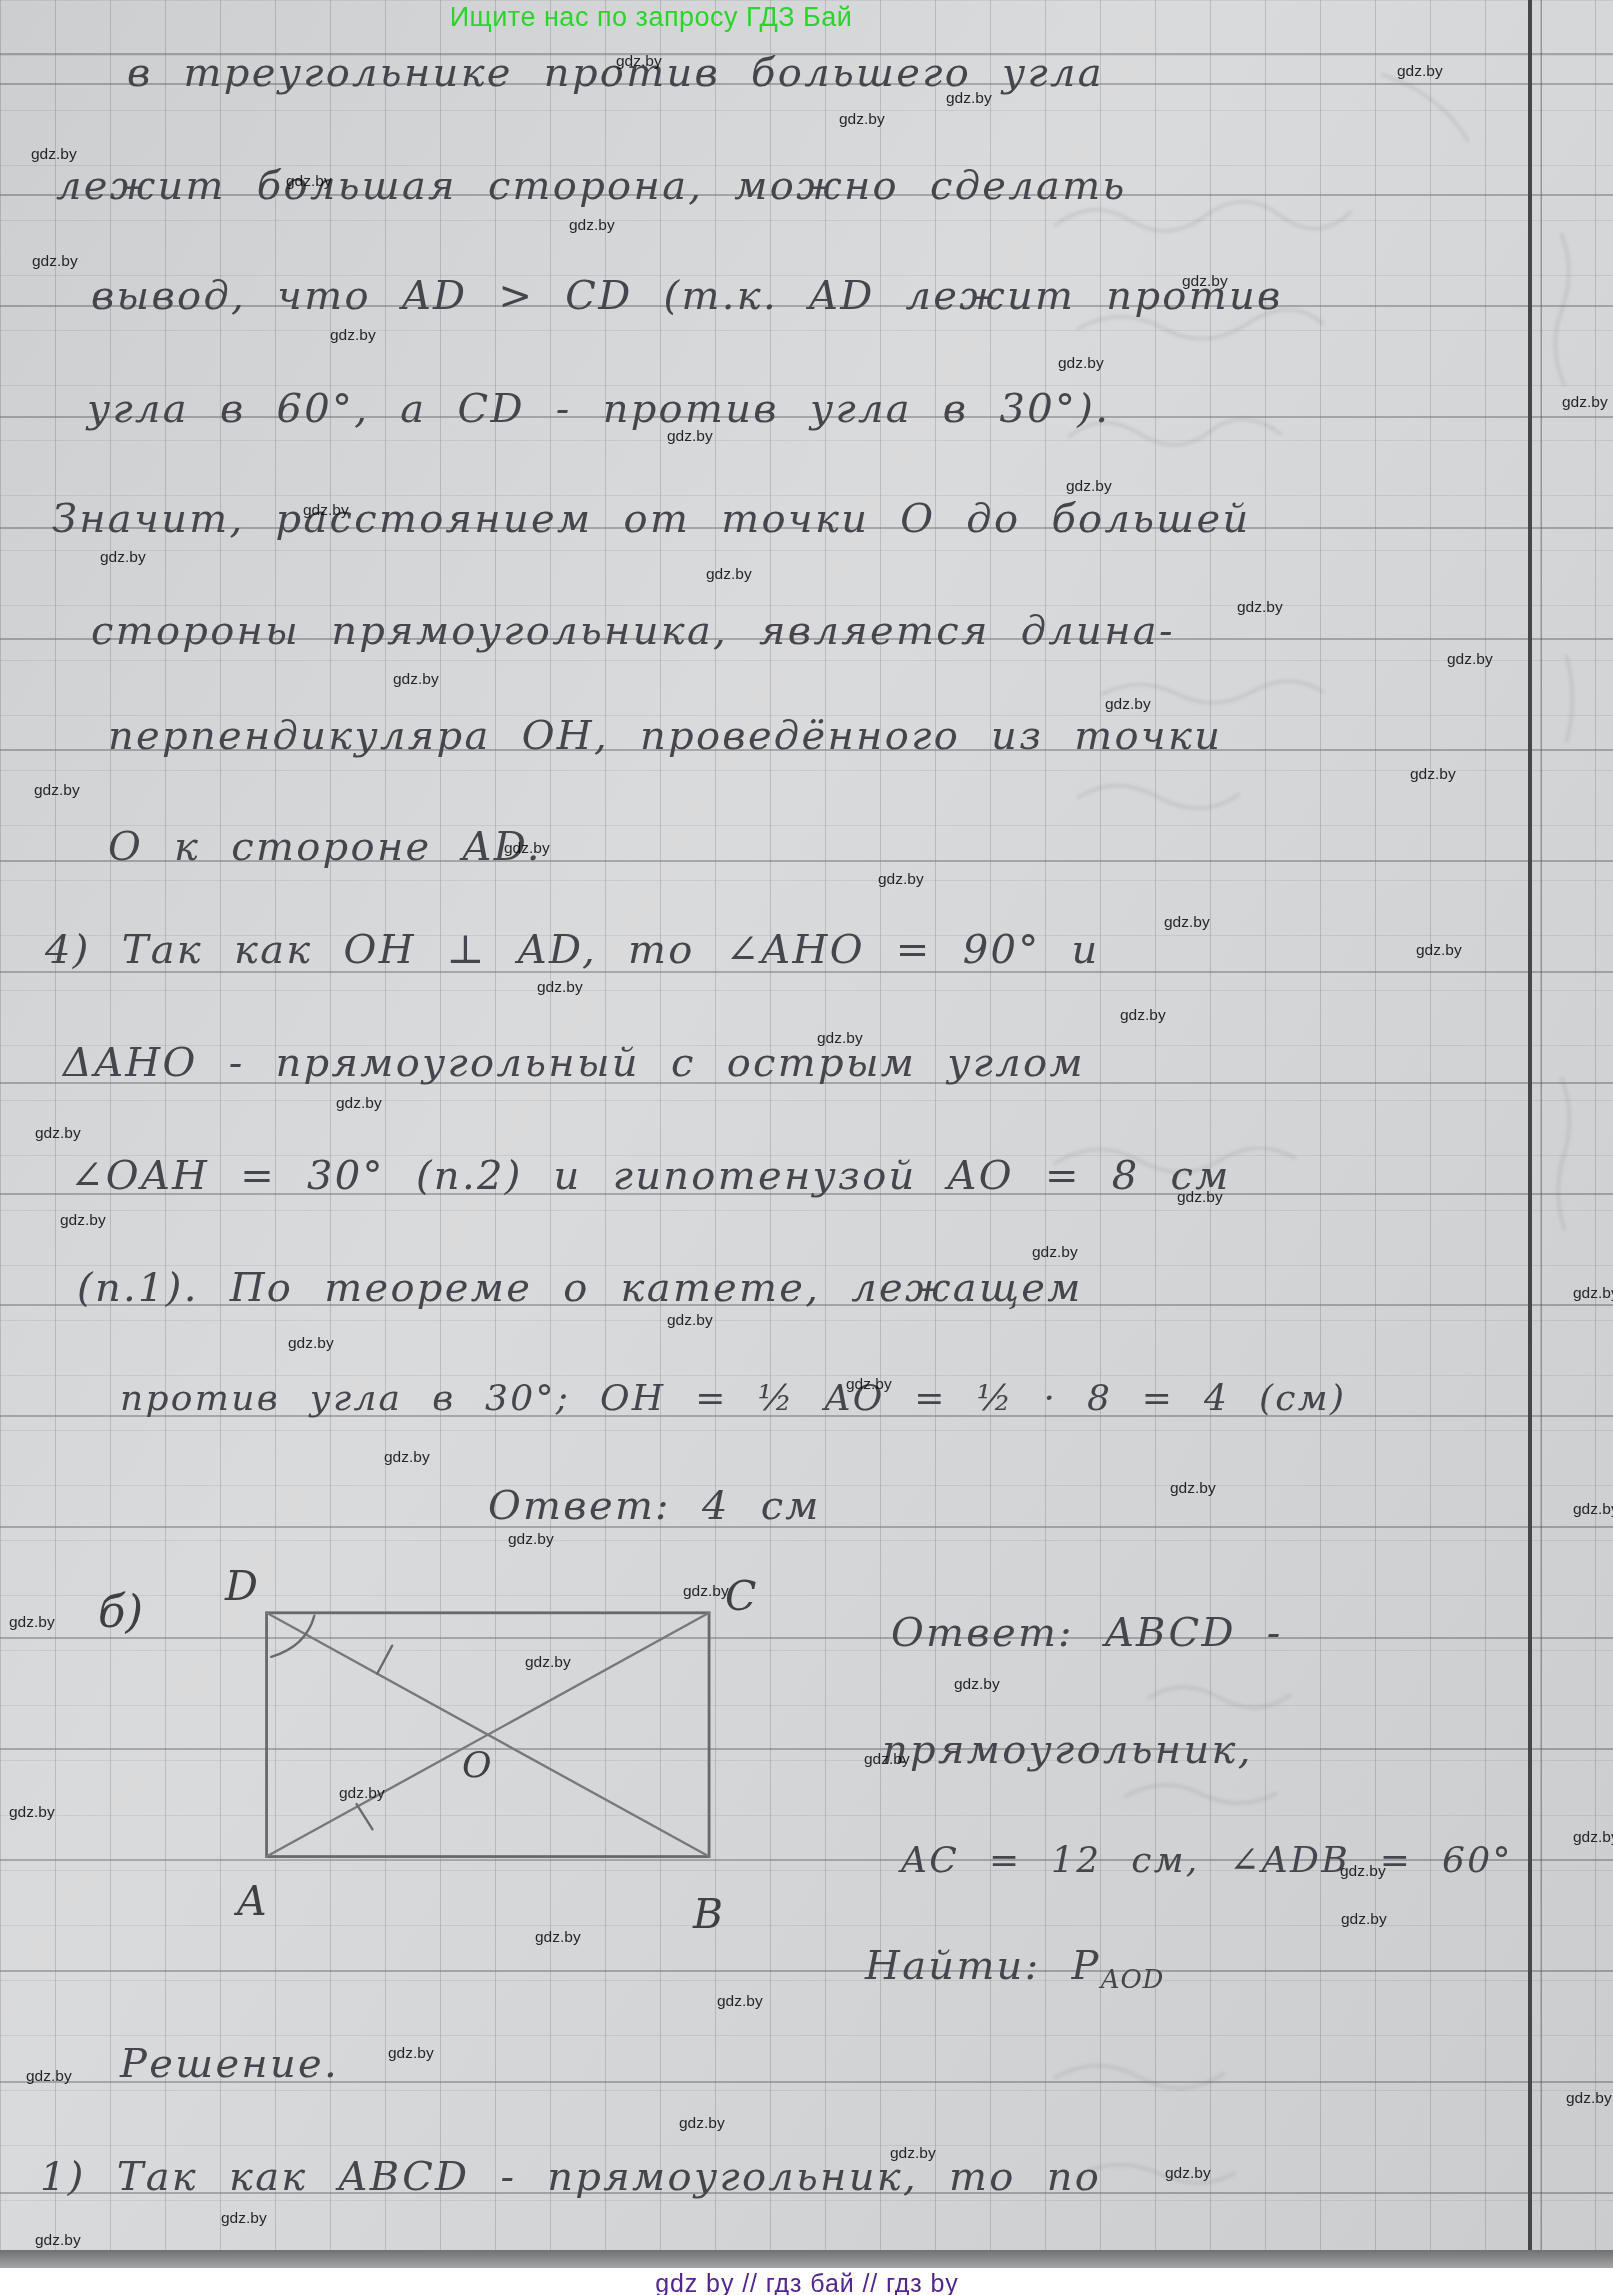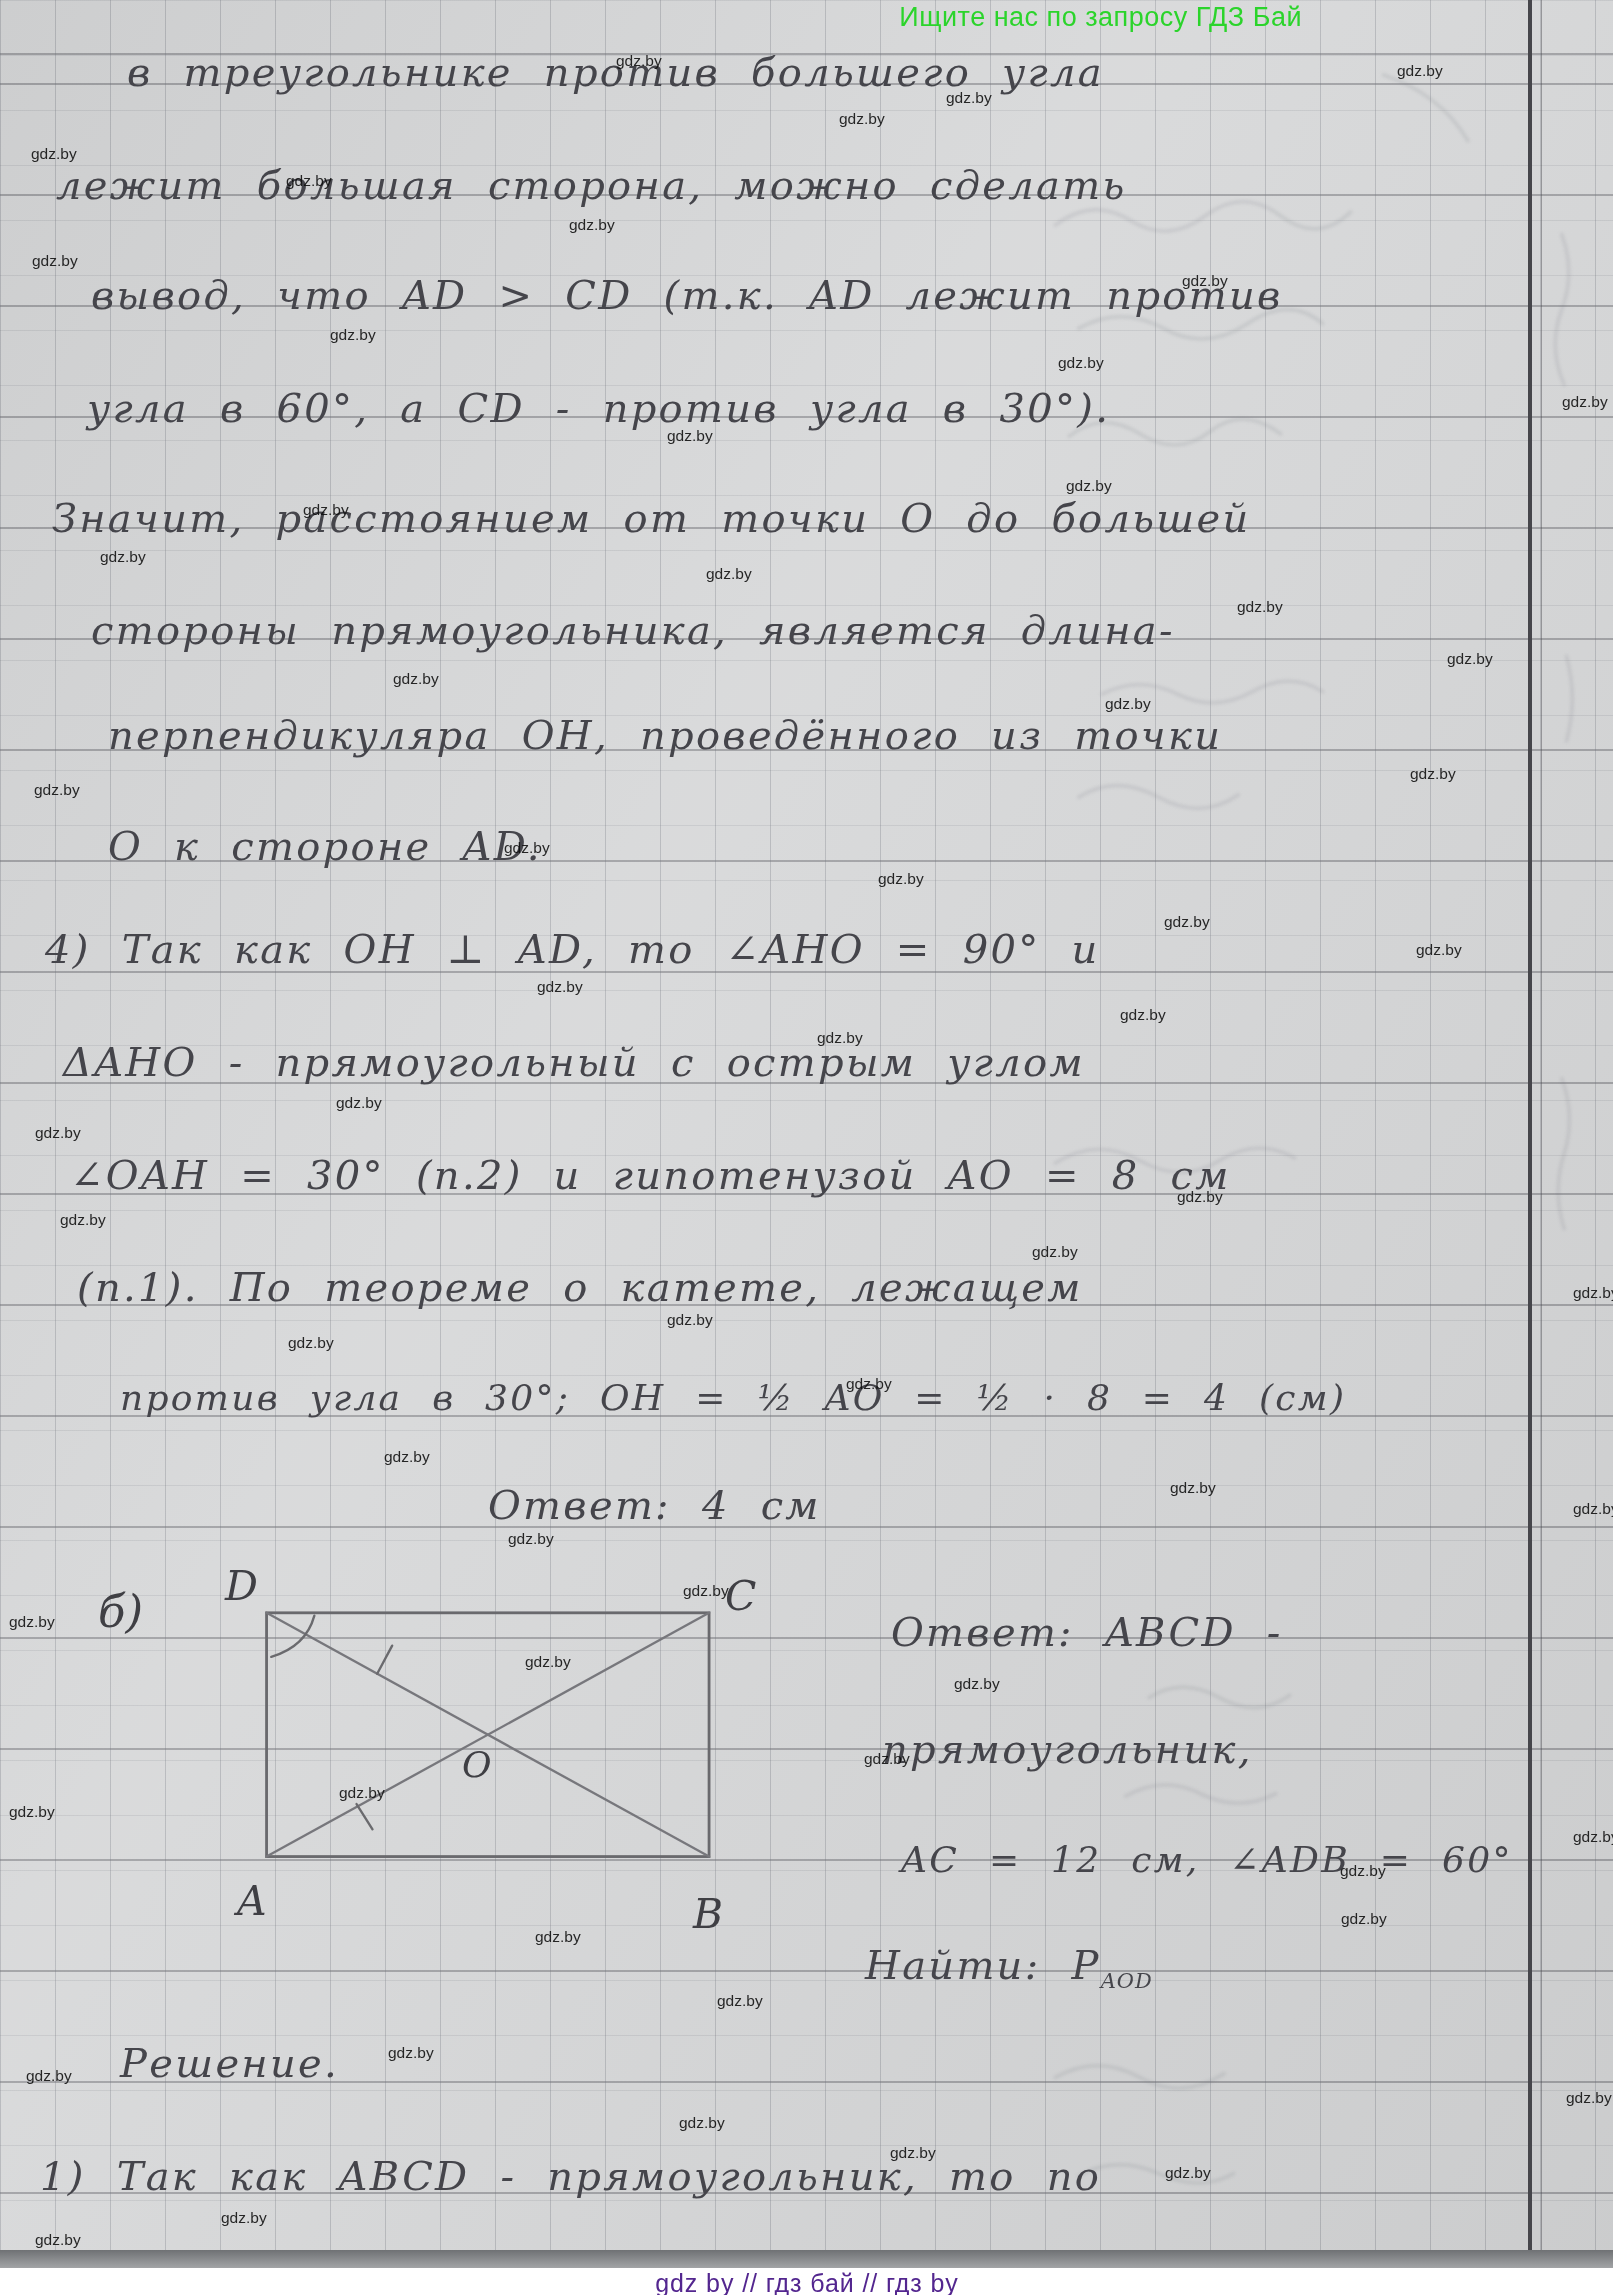--- a/index.html
+++ b/index.html
@@ -19,42 +19,42 @@
   }
   .paper-shade{position:absolute;left:0;top:0;width:1614px;height:2250px;
     background:linear-gradient(120deg,rgba(0,0,0,.05),rgba(255,255,255,.04) 40%,rgba(0,0,0,.06));}
   .page-edge-line{position:absolute;top:0;height:2250px;background:#46464b;}
   .page-edge-line2{position:absolute;top:0;height:2250px;background:rgba(70,70,78,.45);}
   .photo-bottom-band{position:absolute;left:0;top:2250px;width:1614px;height:18px;
     background:linear-gradient(#6f7174,#a2a4a6);}
   .footer-strip{position:absolute;left:0;top:2268px;width:1614px;height:27px;background:#ffffff;}
 
   .green-header{
-    position:absolute;left:0;top:1.9px;width:1302px;text-align:right;
+    position:absolute;left:0;top:1.9px;width:1302px;text-align:center;
     font:500 27px "Liberation Sans",sans-serif;color:#2bd42b;letter-spacing:0.5px;z-index:30;
   }
   .footer-text{
     position:absolute;left:0;top:2269px;width:1614px;text-align:center;
     font:400 25px "Liberation Sans",sans-serif;color:#53268f;letter-spacing:0.9px;z-index:30;
   }
 
   .hw{
     position:absolute;white-space:nowrap;z-index:10;
     font:italic 40px "DejaVu Serif",serif;color:#45454b;
     letter-spacing:2.3px;word-spacing:16px;
   }
   .hw.small{font-size:36px;}
   .fig-label{position:absolute;z-index:12;font:italic 41px "DejaVu Serif",serif;color:#3f3f44;}
   .wm{
     position:absolute;z-index:20;font:400 15.5px "Liberation Sans",sans-serif;
     color:#0d0d0d;opacity:.88;white-space:nowrap;
   }
   .bleed{position:absolute;left:0;top:0;z-index:5;pointer-events:none;filter:blur(1.4px);}
   .figure-svg{position:absolute;z-index:9;}
-  sub.psub{font-size:21px;letter-spacing:0.9px;}
+  sub.psub{font-size:26px;letter-spacing:0.9px;}
 </style>
 </head>
 <body>
 
 <div class="paper"></div>
 <div class="paper-shade"></div>
 <div class="page-edge-line" style="left:1528px;width:4.2px;"></div>
 <div class="page-edge-line2" style="left:1541px;width:1.4px;"></div>
 
 <svg class="bleed" width="1614" height="2250" viewBox="0 0 3441 4798">

